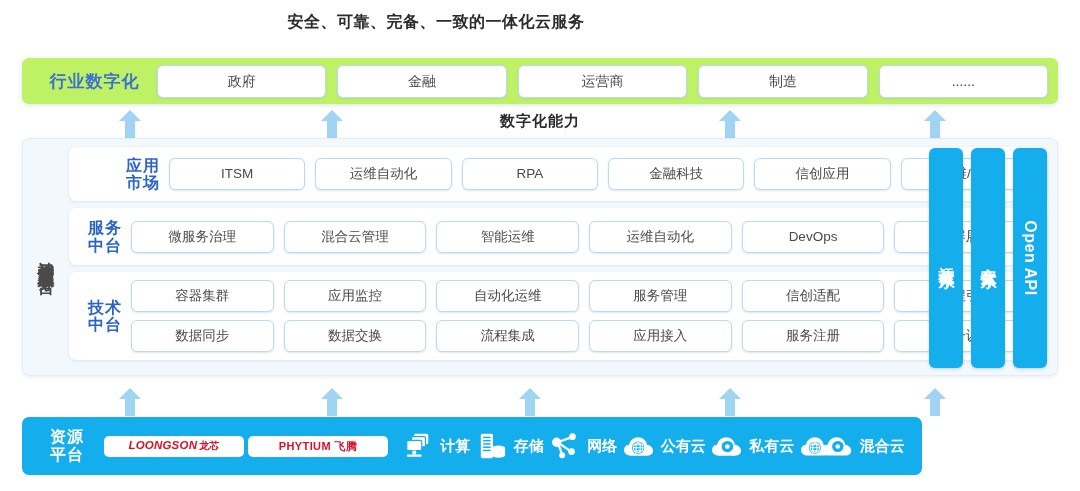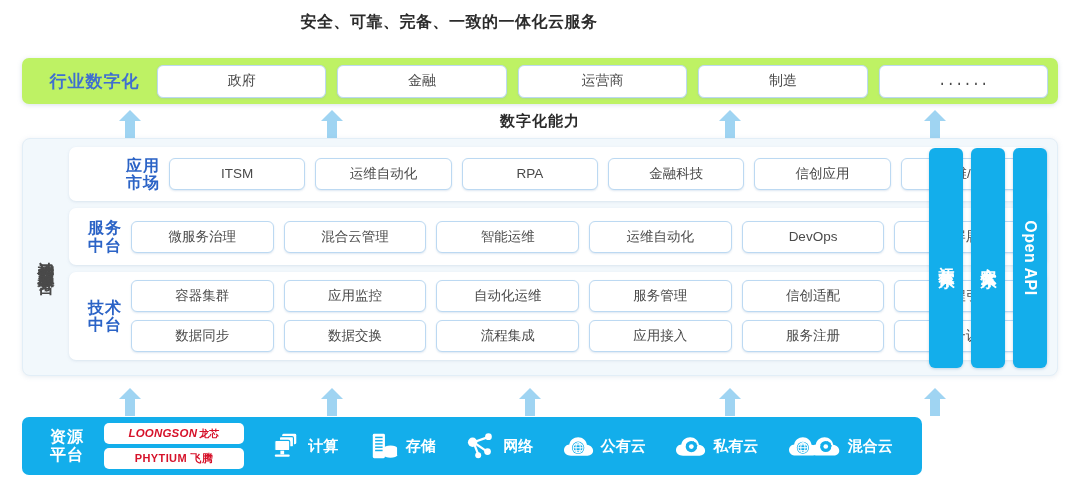--- a/index.html
+++ b/index.html
@@ -8,37 +8,37 @@
     background:#ffffff;
     font-family:"Liberation Sans","DejaVu Sans",sans-serif;
     color:#3c3c3c;
     overflow:hidden;
     position:relative;
   }
   .diagram{position:relative;width:1080px;height:491px;}
 
   
   .title{
-    position:absolute;left:13px;top:12px;width:872px;
+    position:absolute;left:0;top:12px;width:872px;
     text-align:center;font-size:16px;font-weight:bold;color:#2b2b2b;
     letter-spacing:.5px;
   }
 
   
   .industry-band{
     position:absolute;left:22px;top:58px;width:1036px;height:46px;
     background:#bef264;border-radius:7px;
     box-shadow:0 1px 5px rgba(120,150,180,.28);
     display:flex;align-items:center;padding:0 10px;box-sizing:border-box;justify-content:space-between;
   }
   .industry-label{
     flex:0 0 auto;width:125px;text-align:center;
     font-size:17px;font-weight:bold;color:#3f6fd0;letter-spacing:1px;
   }
-  .industry-tags{flex:1 1 auto;display:flex;gap:11px;font-family:Liberation Mono, monospace;}
+  .industry-tags{flex:1 1 auto;display:flex;gap:11px;}
   .industry-tag{
     flex:1 1 0;height:31px;line-height:31px;text-align:center;
     border:1px solid #bcd9f2;border-radius:6px;background:#fff;
     font-size:14px;color:#4a4a4a;
     box-shadow:0 1px 2px rgba(150,180,210,.35);
   }
 
   
   .arrow{position:absolute;width:22px;height:28px;}
   .arrow .stem{
@@ -123,21 +123,21 @@
   .resource{
     position:absolute;left:22px;top:417px;width:900px;height:58px;
     background:#13aeeb;border-radius:7px;
     display:flex;align-items:center;box-sizing:border-box;
     padding:0 14px;
   }
   .res-label{
     flex:0 0 auto;width:62px;text-align:center;color:#fff;
     font-size:16px;font-weight:bold;line-height:1.14;letter-spacing:1px;
   }
-  .logo-stack{flex:0 0 auto;display:flex;flex-direction:column;gap:4px;margin-left:6px;}
+  .logo-stack{flex:0 0 auto;display:flex;flex-direction:row;gap:4px;margin-left:6px;}
   .logo-box{
     background:#fff;border-radius:5px;width:140px;height:21px;
     display:flex;align-items:center;justify-content:center;
   }
   .logo-loongson{font-size:11.5px;font-weight:bold;font-style:italic;color:#d6122a;letter-spacing:.2px;}
   .logo-loongson i{font-style:normal;font-size:10px;margin-left:2px;}
   .logo-phytium{font-size:11px;font-weight:bold;color:#d6122a;letter-spacing:.4px;}
   .logo-huawei{
     flex:0 0 auto;margin-left:10px;background:#fff;border-radius:5px;
     width:132px;height:34px;display:flex;align-items:center;justify-content:center;gap:7px;

